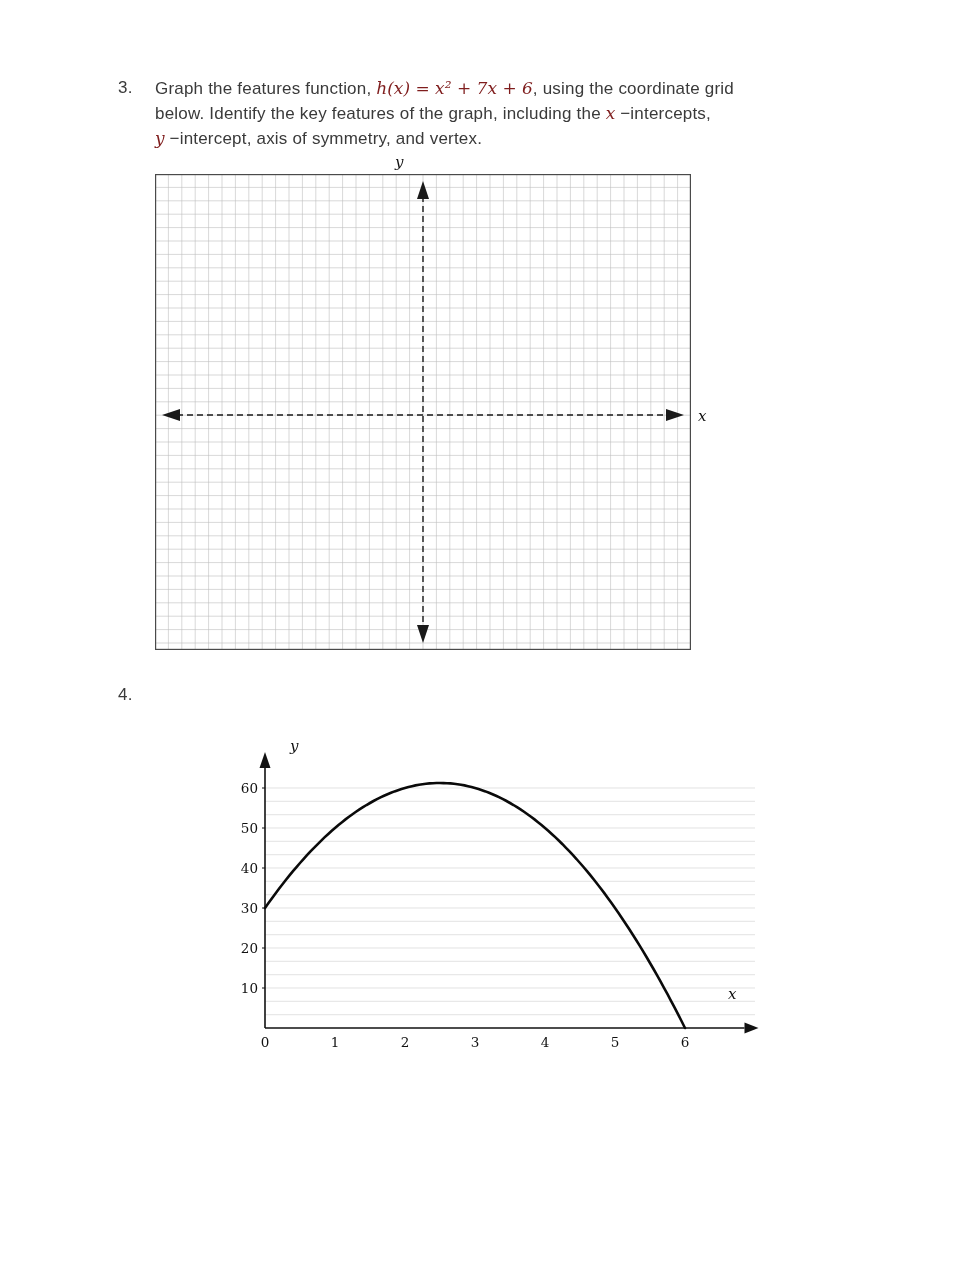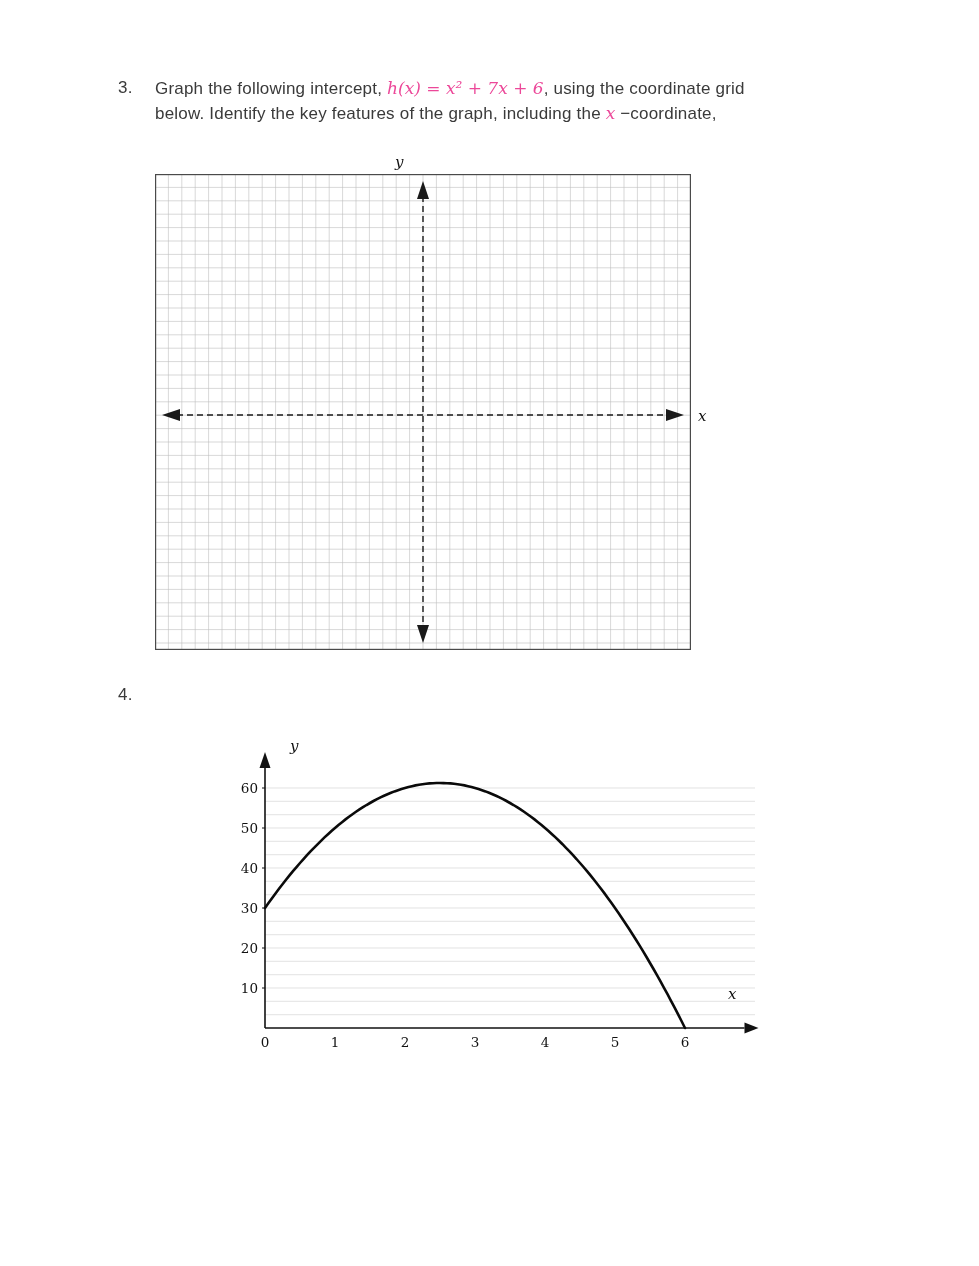--- a/index.html
+++ b/index.html
@@ -1,35 +1,36 @@
 <!DOCTYPE html>
 <html><head>
 <meta charset="utf-8">
 <style>
   html,body{margin:0;padding:0;background:#ffffff;}
   .page{position:relative;width:979px;height:1266px;background:#ffffff;
         font-family:"Liberation Sans",sans-serif;color:#3a3a3a;overflow:hidden;}
   .question{position:absolute;display:flex;gap:13px;font-size:17px;line-height:24px;letter-spacing:.2px;}
   .qnum{width:24px;flex:0 0 auto;}
-  .math{font-family:"DejaVu Serif",serif;font-style:italic;letter-spacing:0;color:#ec4899;margin-top:28px;}
+  .math{font-family:"DejaVu Serif",serif;font-style:italic;letter-spacing:0;color:#7f1d1d;margin-top:28px;}
   .fig{position:absolute;}
   .axis-letter{position:absolute;font-family:"DejaVu Serif",serif;font-style:italic;
                font-size:15px;color:#111;}
   svg{display:block;}
 </style>
 </head>
 <body>
 
 <div class="page">
 
   <div class="question" style="left:118px;top:76px;width:800px;">
     <div class="qnum">3.</div>
     <div>
-      <div><span>Graph the following intercept, </span><span class="math">h(x) = x² + 7x + 6</span><span>, using the coordinate grid</span></div>
-      <div><span>below. Identify the key features of the graph, including the </span><span class="math">x</span><span> −coordinate,</span></div>
+      <div><span>Graph the features function, </span><span class="math">h(x) = x² + 7x + 6</span><span>, using the coordinate grid</span></div>
+      <div><span>below. Identify the key features of the graph, including the </span><span class="math">x</span><span> −intercepts,</span></div>
+      <div><span class="math">y</span><span> −intercept, axis of symmetry, and vertex.</span></div>
     </div>
   </div>
 
   <div class="fig" style="left:155px;top:152px;width:590px;height:505px;">
     <span class="axis-letter" style="left:240px;top:1px;">y</span>
     <svg id="grid1-svg" width="536" height="476" style="position:absolute;left:0;top:22px;">
         <line x1="13.4" y1="0" x2="13.4" y2="476" stroke="#bdbdbd" stroke-width="0.6"></line>
         <line x1="26.8" y1="0" x2="26.8" y2="476" stroke="#bdbdbd" stroke-width="0.6"></line>
         <line x1="40.2" y1="0" x2="40.2" y2="476" stroke="#bdbdbd" stroke-width="0.6"></line>
         <line x1="53.6" y1="0" x2="53.6" y2="476" stroke="#bdbdbd" stroke-width="0.6"></line>

